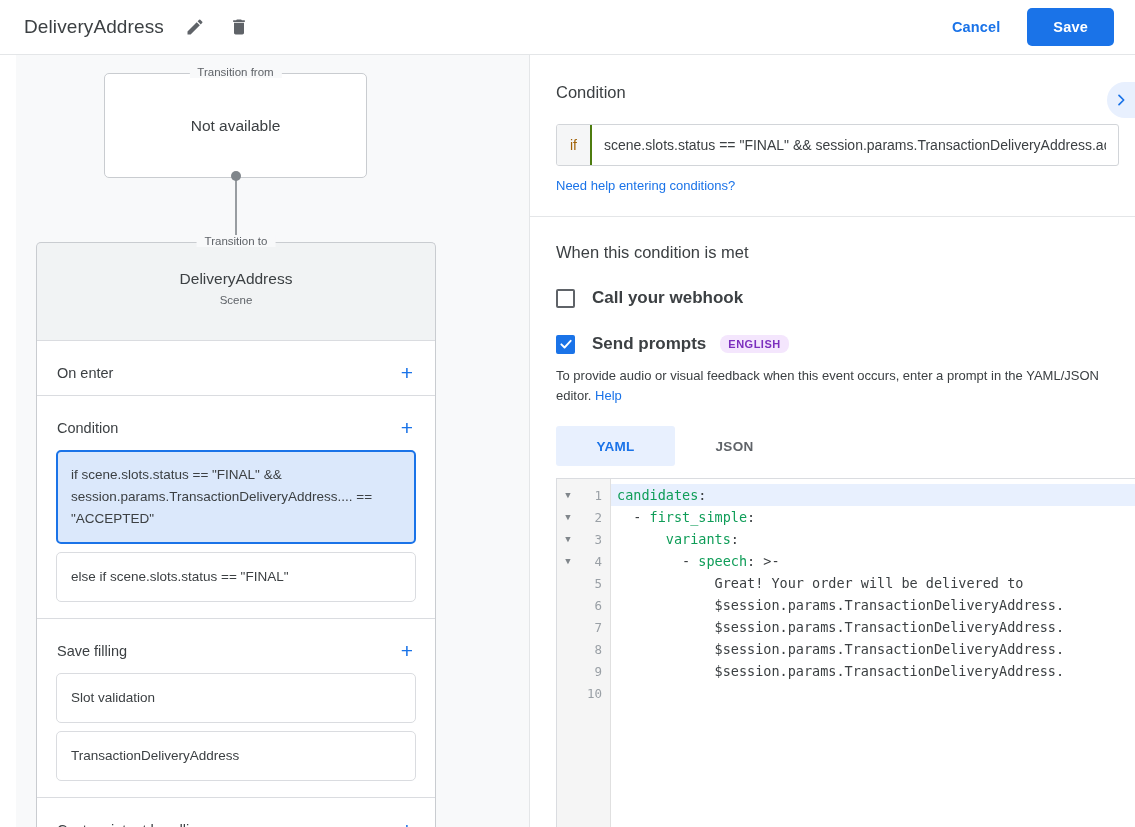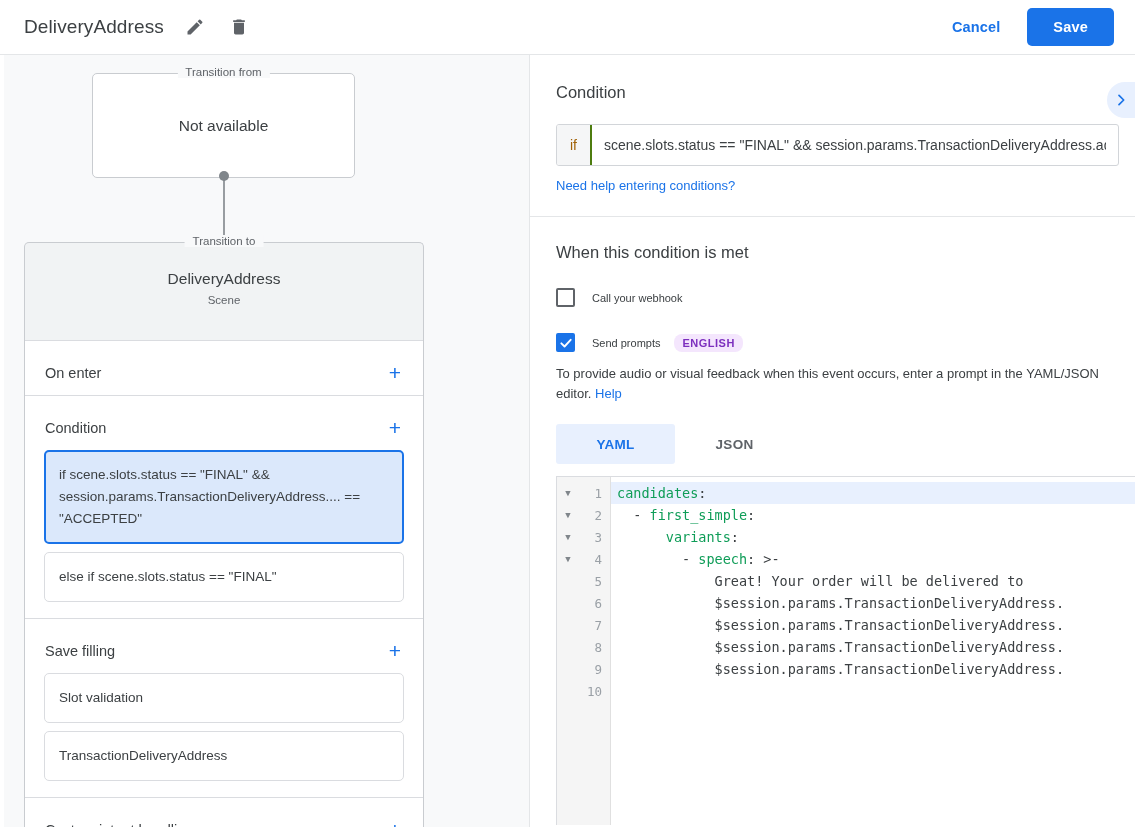--- a/index.html
+++ b/index.html
@@ -36,21 +36,21 @@
     background: transparent; border: none; letter-spacing: .15px;
   }
   .btn-save {
     background: #1a73e8; color: #fff; font-size: 14.5px; font-weight: 600;
     padding: 11px 26px; border: none; border-radius: 5px; margin-left: 13px;
     cursor: pointer; letter-spacing: .2px;
   }
 
   
   .left-pane {
-    position: absolute; left: 4px; top: 55px; width: 529px; height: 772px;
+    position: absolute; left: 16px; top: 55px; width: 529px; height: 772px;
     background: #f8f9fa; overflow: hidden;
   }
   .right-pane {
     position: absolute; left: 529px; top: 55px; width: 606px; height: 772px;
     background: #ffffff; overflow: hidden;
     border-left: 1px solid #e4e6e8;
   }
 
   
   .fieldbox {
@@ -146,21 +146,21 @@
 
   .check-row { display: flex; align-items: center; margin-bottom: 26px; }
   .cbox {
     width: 19px; height: 19px; border: 2px solid #5f6368; border-radius: 2px;
     background: #fff; cursor: pointer; flex: 0 0 auto;
   }
   .cbox.checked {
     background: #1a73e8; border-color: #1a73e8;
     display: flex; align-items: center; justify-content: center;
   }
-  .check-label { margin-left: 17px; font-size: 11px; color: #3c4043; font-weight: 400; }
+  .check-label { margin-left: 17px; font-size: 17px; color: #3c4043; font-weight: 700; }
   .badge {
     margin-left: 14px; background: #f4e6fd; color: #7c2fbe;
     font-size: 11px; font-weight: 700; letter-spacing: .5px;
     padding: 3px 8px; border-radius: 8px;
   }
   .hint {
     font-size: 13px; color: #3c4043; line-height: 20px;
     margin: -14px 0 20px 0; max-width: 566px;
   }
   .hint a { color: #1a73e8; text-decoration: none; cursor: pointer; }

